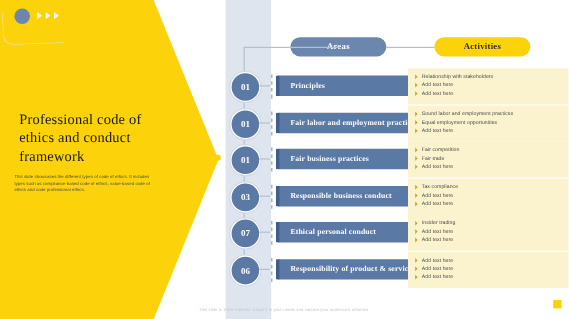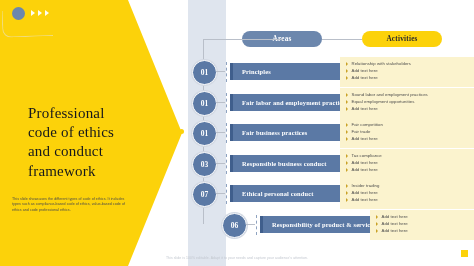--- a/index.html
+++ b/index.html
@@ -72,25 +72,25 @@
   }
 
   .title-block {
     position: absolute;
     left: 12px;
     top: 88px;
     width: 140px;
   }
   .slide-title {
     font-family: "Liberation Serif", serif;
-    font-size: 15px;
+    font-size: 12px;
     line-height: 1.28;
     color: #16181c;
     letter-spacing: .2px;
-    margin: 16px;
+    margin: 4px;
     font-weight: 400;
   }
   .slide-subtitle {
     margin: 7px 0 0 0;
     font-size: 3.6px;
     line-height: 1.55;
     color: #4b4b4b;
     width: 118px;
     letter-spacing: .05px;
   }
@@ -431,21 +431,21 @@
             <div class="act-item">
               <span class="act-bullet"></span>
               <span>Add text here</span>
             </div>
             <div class="act-item">
               <span class="act-bullet"></span>
               <span>Add text here</span>
             </div>
           </div>
         </div>
-        <div class="row" style="top: 209.5px; margin-left: 30px;">
+        <div class="row" style="top: 209.5px;">
           <div class="num-circle">06</div>
           <div class="dash"></div>
           <div class="tick"></div>
           <div class="area-pill">Responsibility of product &amp; services</div>
           <div class="act-panel">
             <div class="act-item">
               <span class="act-bullet"></span>
               <span>Add text here</span>
             </div>
             <div class="act-item">

